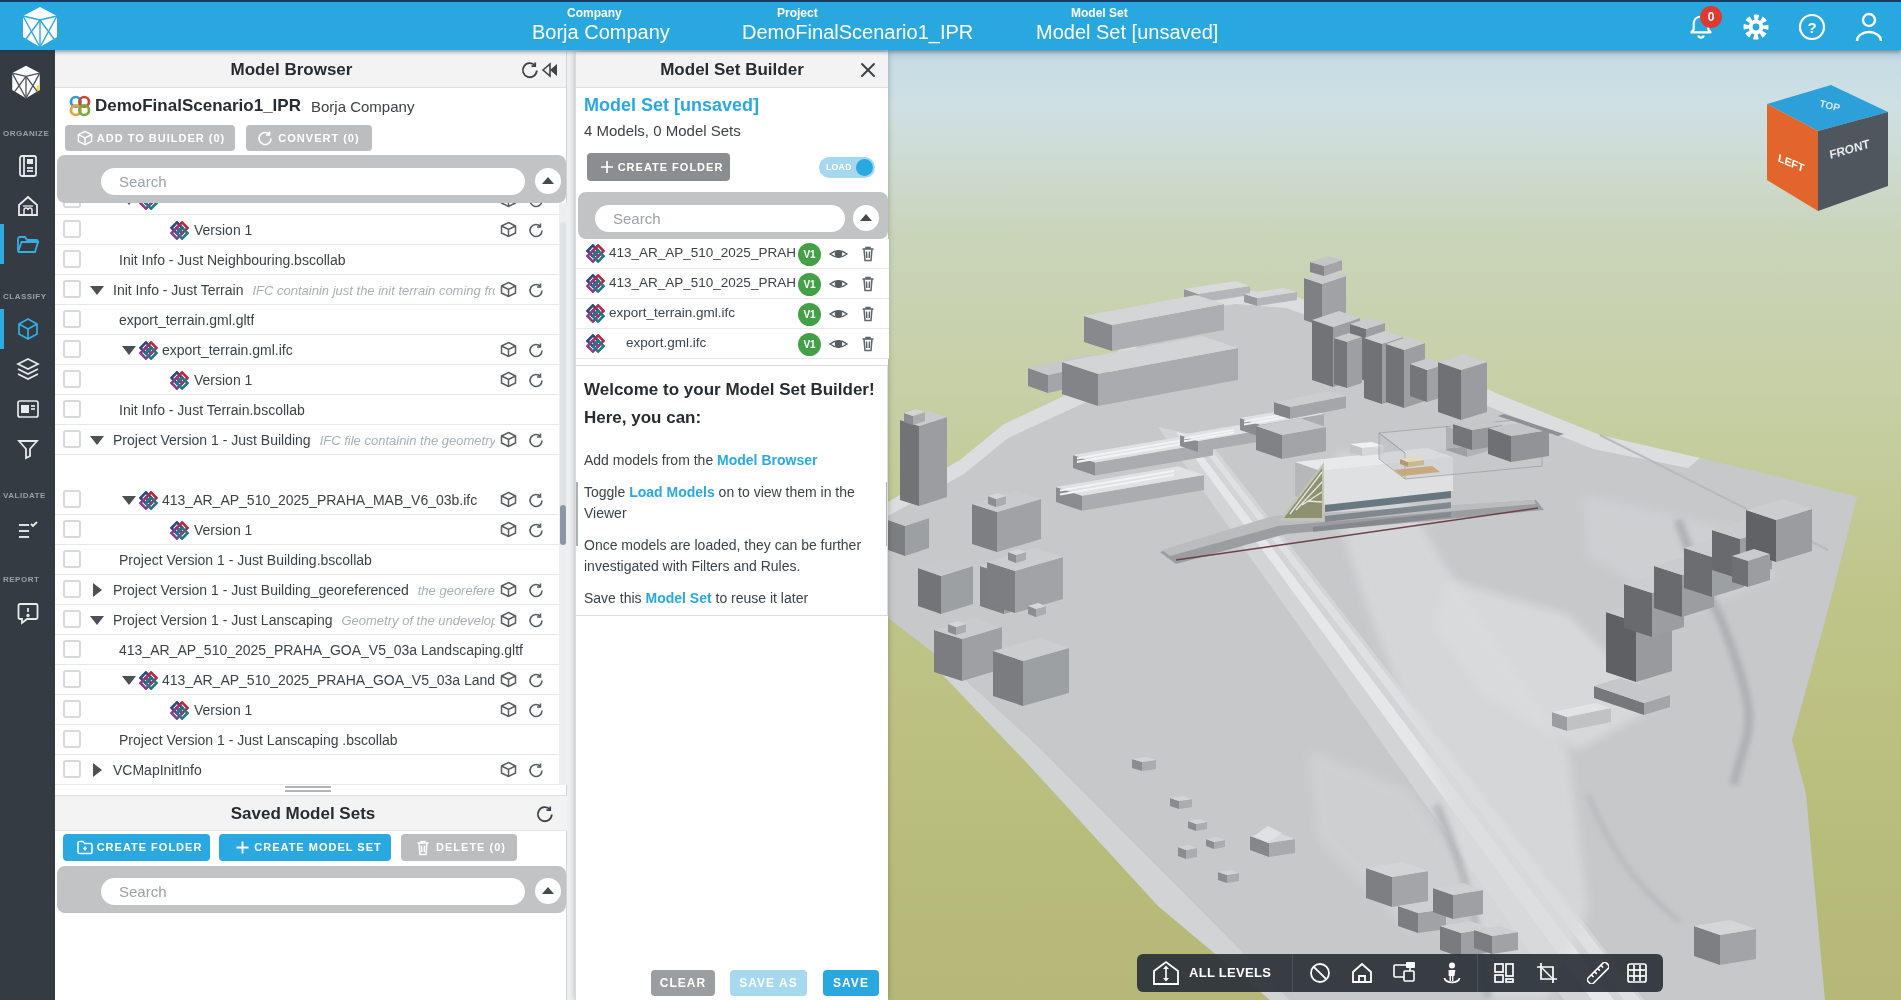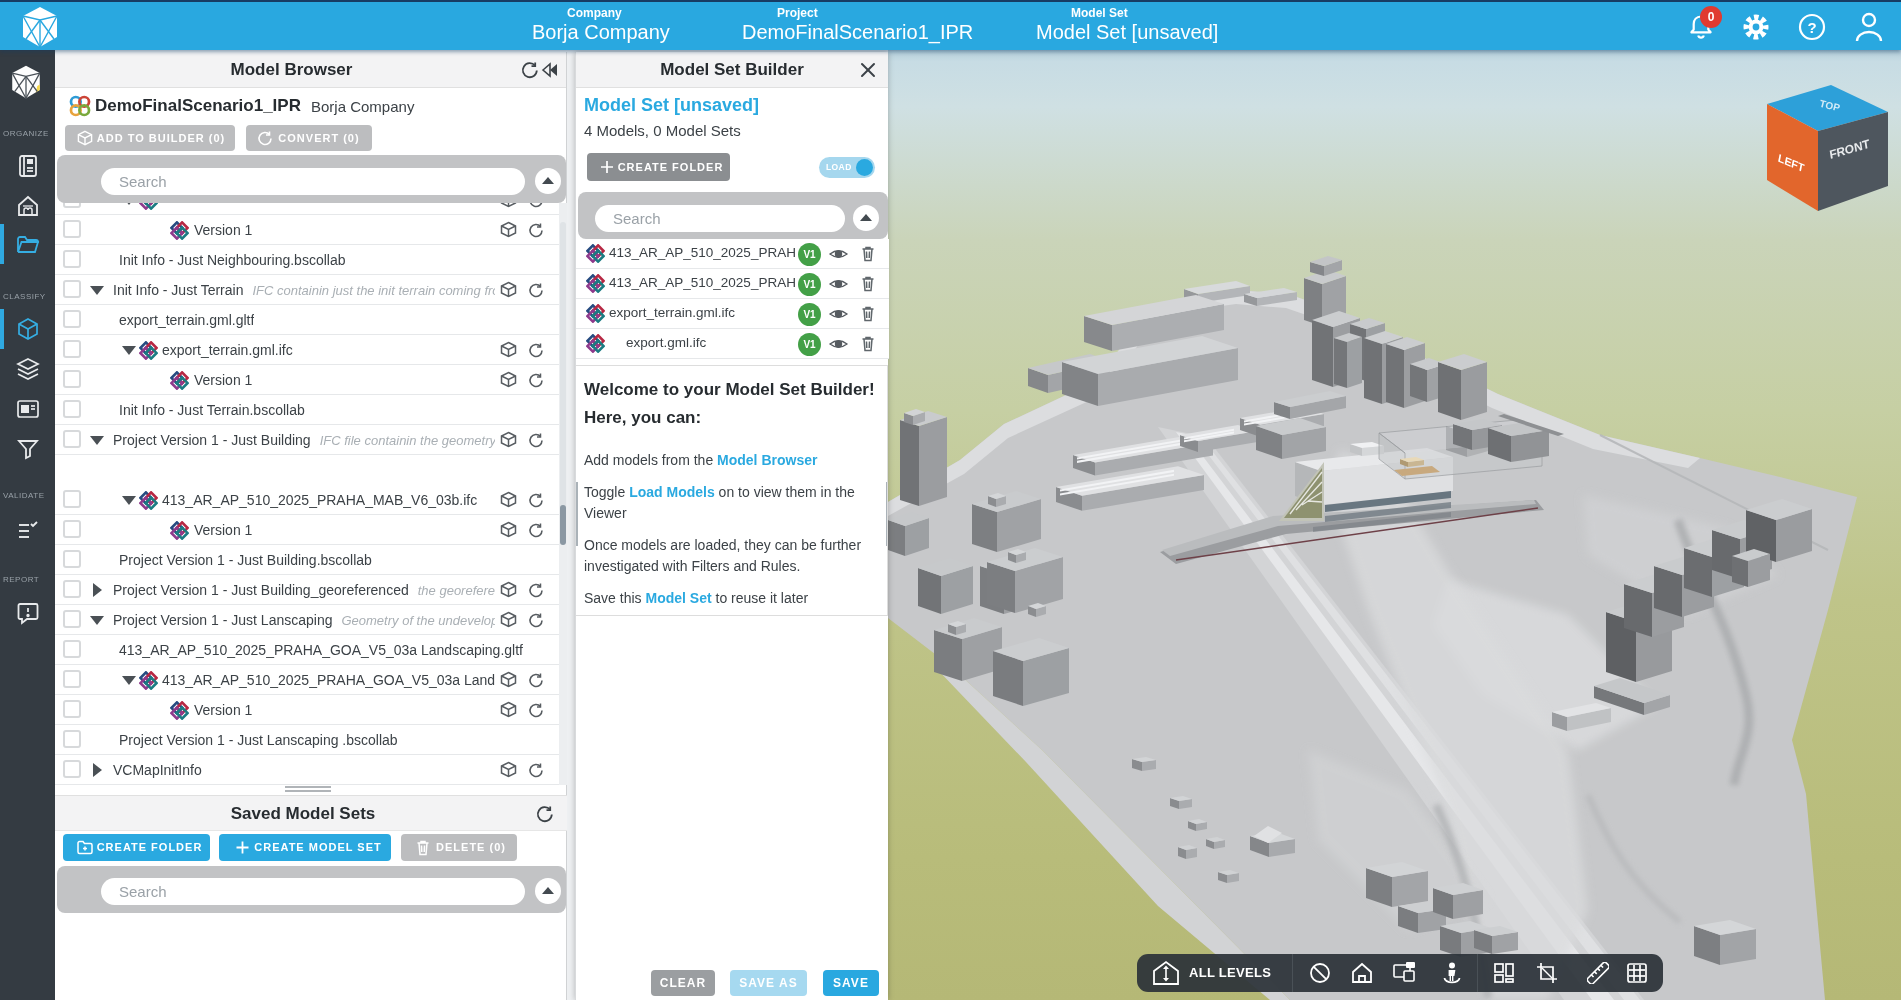--- a/index.html
+++ b/index.html
@@ -9,21 +9,21 @@
 
 
 #topbar { position:absolute; left:0; top:0; width:1901px; height:50px;
   background:#29a8e0; border-top:2px solid #173c64; z-index:50;
   box-shadow:0 2px 4px rgba(20,60,100,.45); }
 .tb-label { position:absolute; top:4px; color:#fff; font-size:12px; font-weight:bold;margin-left:35px; }
 .tb-big { position:absolute; top:19px; color:#fff; font-size:20px; }
 
 
 #sidebar { position:absolute; left:0; top:50px; width:55px; height:950px; background:#343b42; z-index:40; }
-.sb-label { position:absolute; left:0; width:55px; text-align:left; padding-left:3px; color:#99a1a8; font-size:8px; font-weight:normal; letter-spacing:.5px; }
+.sb-label { position:absolute; left:0; width:55px; text-align:left; padding-left:3px; color:#99a1a8; font-size:8px; font-weight:bold; letter-spacing:.5px; }
 .sb-ic { position:absolute; left:16px; width:24px; height:24px; }
 .sb-bar { position:absolute; left:0; width:4px; height:40px; background:#2fa9e1; }
 
 
 .panel { position:absolute; top:52px; background:#fff; z-index:30; }
 #browser { left:55px; width:512px; height:948px; border-right:1px solid #d0d2d4; }
 #builder { left:575px; width:313px; height:948px; border-left:1px solid #d8dadc; box-shadow:0 0 6px rgba(0,0,0,.25); }
 .p-head { position:relative; height:36px; background:#f3f3f4; border-bottom:1px solid #e0e0e0; text-align:center; }
 .p-head h2 { font-size:17px; color:#272c30; line-height:36px; font-weight:bold; }
 
@@ -35,21 +35,21 @@
 .upbtn:after { content:""; position:absolute; left:7px; top:9px; border-left:6px solid transparent; border-right:6px solid transparent; border-bottom:7px solid #434a50; }
 
 
 .trow { position:absolute; left:0; width:505px; height:30px; border-bottom:1px solid #e6e8ea; background:#fff; font-size:14px; color:#3c4247; }
 .trow .cb { position:absolute; left:8px; top:5px; width:18px; height:18px; border:2px solid #d7d9db; border-radius:3px; background:#fff; }
 .trow .lbl { position:absolute; top:7px; white-space:nowrap; }
 .trow .desc { color:#a9afb4; font-style:italic; }
 
 
 #viewer { position:absolute; left:888px; top:50px; width:1013px; height:950px; z-index:10; overflow:hidden; }
-#toolbar { position:absolute; left:249px; top:904px; width:526px; height:38px; background:rgba(44,51,57,.93); border-radius:11px; z-index:20; }
+#toolbar { position:absolute; left:249px; top:904px; width:526px; height:38px; background:rgba(44,51,57,.93); border-radius:6px; z-index:20; }
 </style>
 </head>
 <body>
 
 <div id="topbar">
   <svg class="abs" style="left:21px;top:4px" width="38" height="42" viewBox="0 0 38 42">
     <polygon points="19,1 36,10 36,31 19,41 2,31 2,10" fill="#fff"></polygon>
     <g stroke="#29a8e0" stroke-width="1.4" fill="none">
       <polyline points="2,10 19,14 36,10"></polyline>
       <polyline points="19,14 19,41"></polyline>

